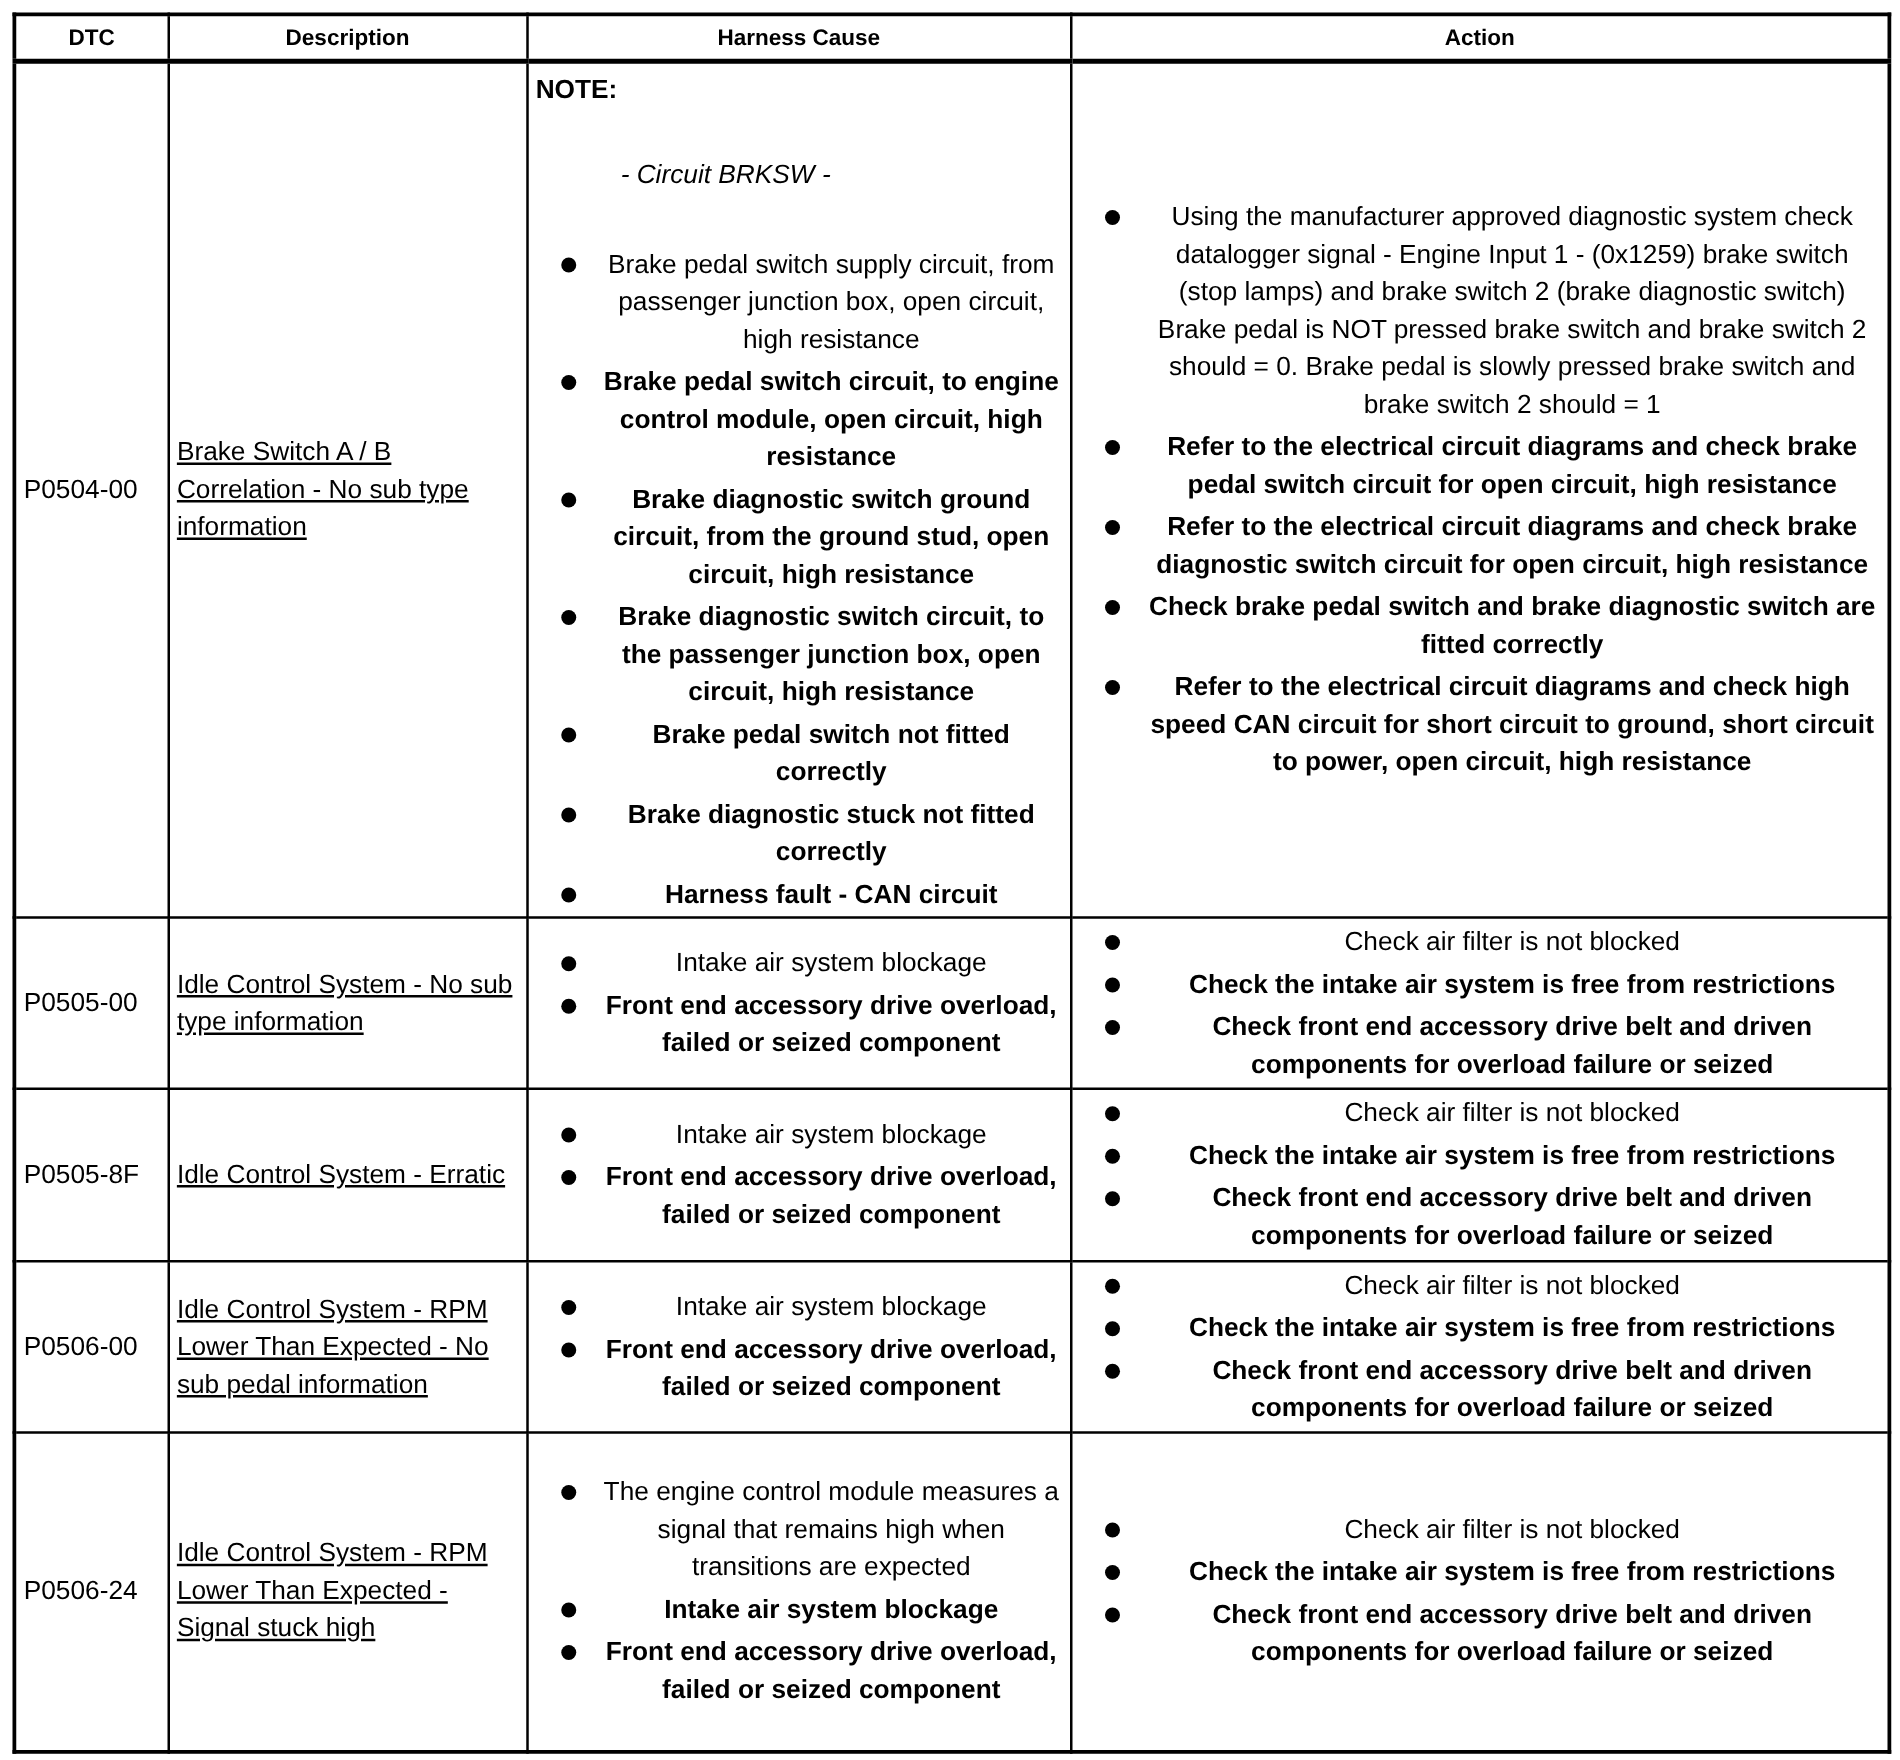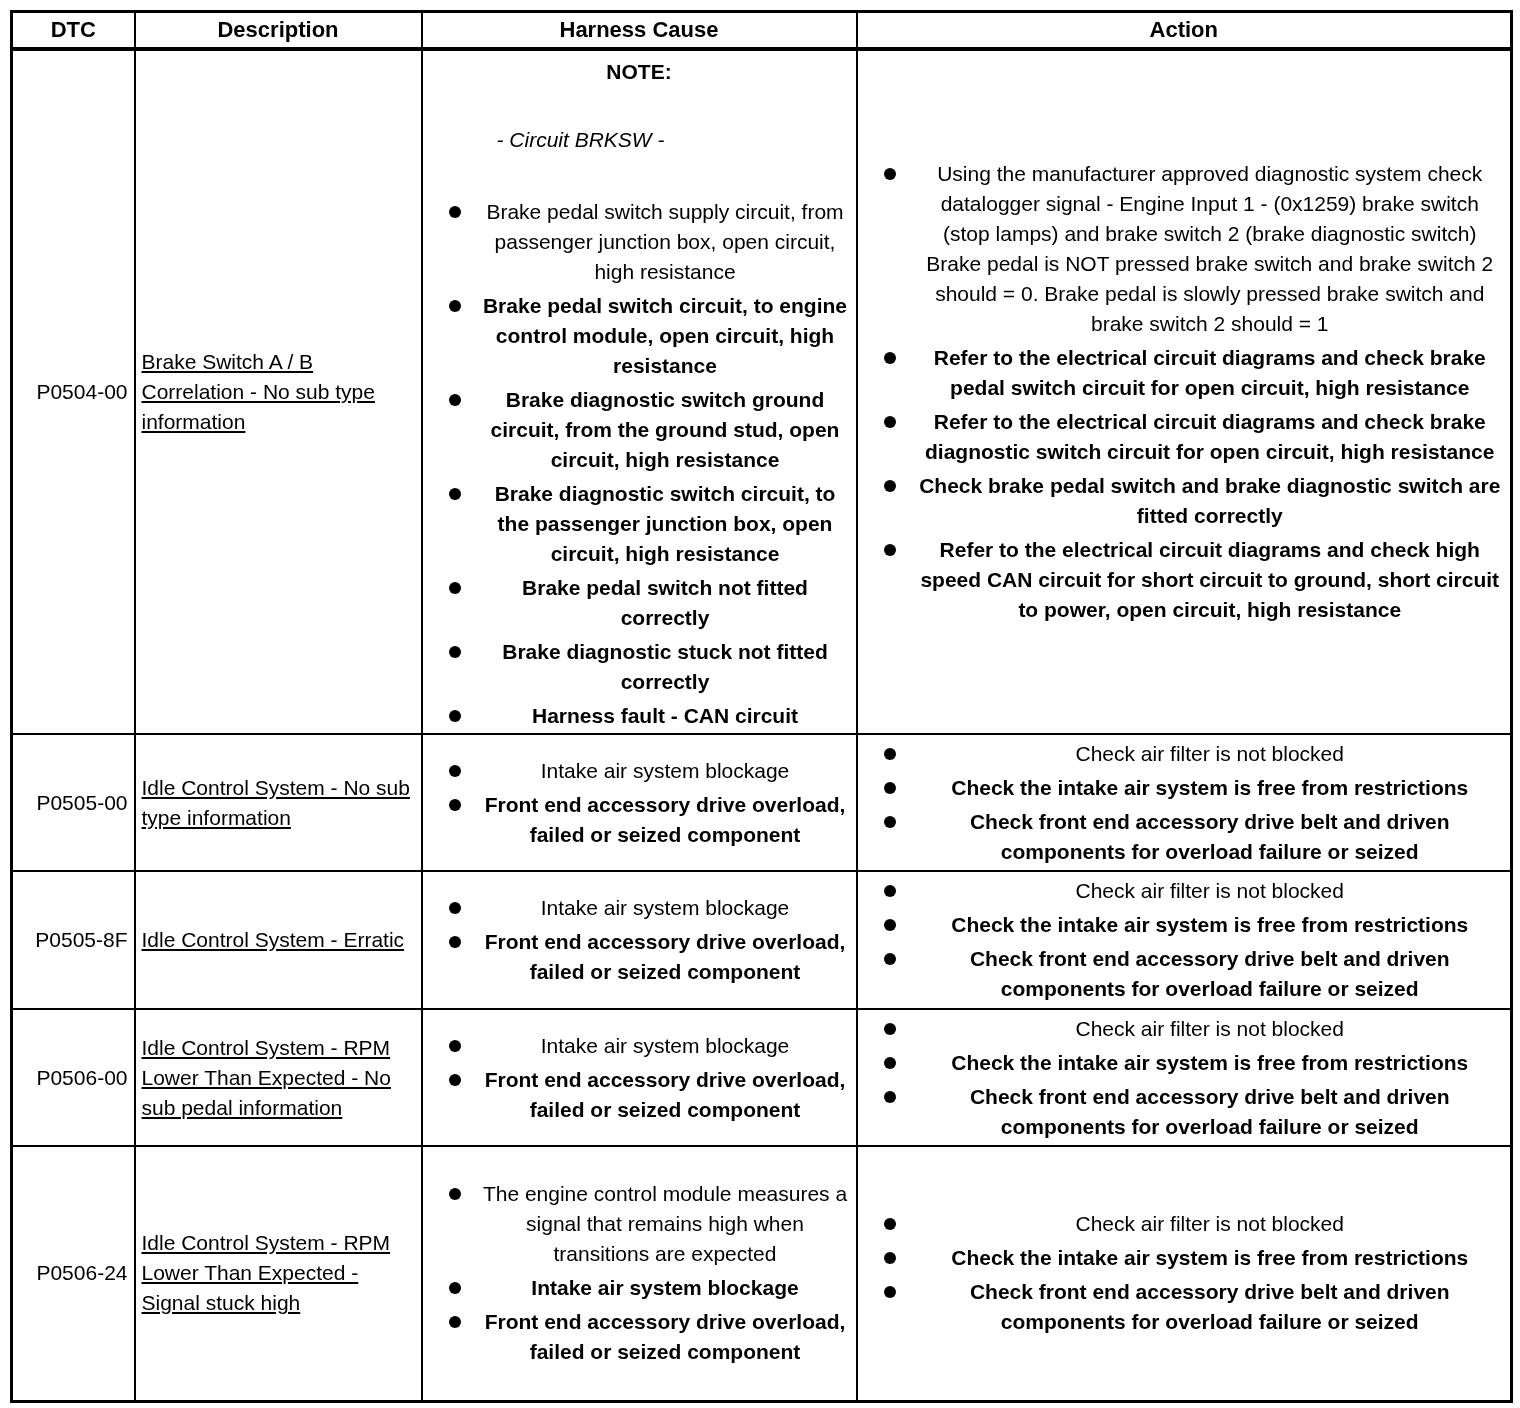--- a/index.html
+++ b/index.html
@@ -23,54 +23,53 @@
     font-size: 21px;
     line-height: 30px;
   }
   table.dtc-table, table.dtc-table th, table.dtc-table td {
     border: 2px solid #000000;
   }
   table.dtc-table {
     border-width: 3px;
   }
   table.dtc-table th {
-    font-size: 22px;
+    font-size: 18px;
     font-weight: bold;
     text-align: center;
     vertical-align: middle;
     height: 34px;
     border-bottom-width: 4px;
     padding: 0 4px;
   }
   table.dtc-table td {
     vertical-align: middle;
     padding: 2px 6px;
     overflow: hidden;
   }
   td.dtc-cell {
     padding: 2px 2px 2px 3px;
-    text-align: right;
+    text-align: left;
   }
   td.desc-cell {
     padding: 2px 10px 2px 5px;
     text-decoration: underline;
   }
   td.cause-cell {
     padding: 2px 2px 2px 4px;
   }
   td.cause-cell.top {
     vertical-align: top;
     padding-top: 6px;
   }
   td.action-cell {
     padding: 2px 40px 2px 6px;
   }
   .note-label {
     font-weight: bold;
-    text-align: center;
   }
   .note-text {
     margin: 38px 0 0 68px;
     font-style: italic;
   }
   .note-gap {
     height: 42px;
   }
   ul.bullets {
     list-style: none;

